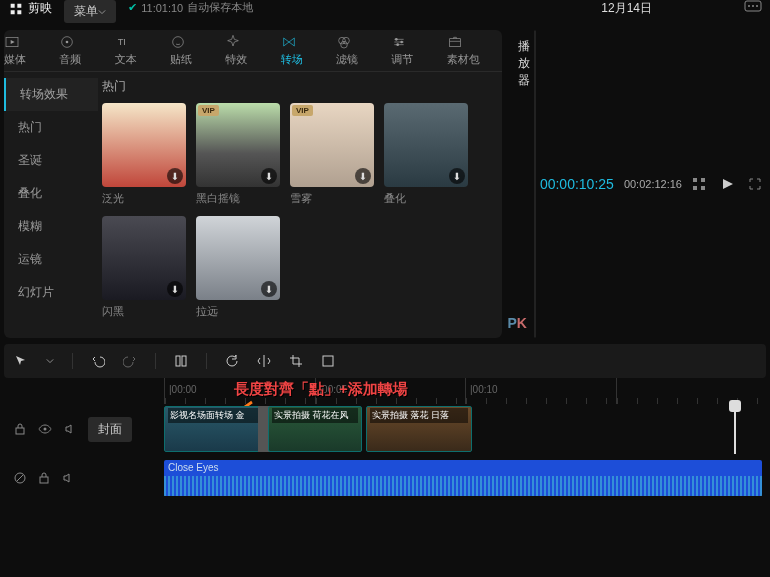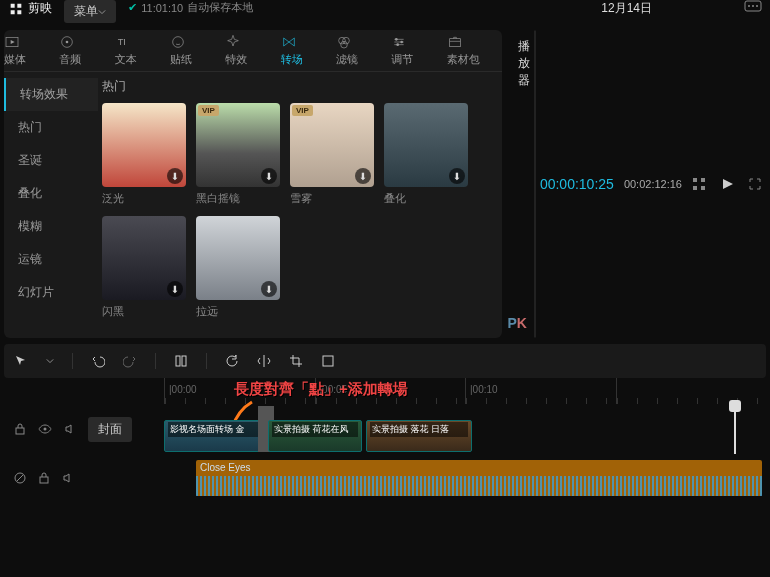--- a/index.html
+++ b/index.html
@@ -54,30 +54,30 @@
 .annotation { position: absolute; top: 2px; left: 234px; color: #ef4444; font-weight: bold; font-size: 15px; text-shadow: 1px 1px 0 #000; }
 .arrow { position: absolute; top: 22px; left: 228px; }
 
 .playhead { position: absolute; left: 570px; top: 2px; bottom: 0; width: 2px; background: #ddd; z-index: 5; }
 .playhead::before { content: ""; position: absolute; top: -6px; left: -5px; width: 12px; height: 12px; border-radius: 3px; background: #ddd; }
 
 .track-row { display: flex; align-items: center; height: 50px; margin-bottom: 4px; }
 .track-head { width: 160px; display: flex; align-items: center; gap: 12px; color: #888; padding-left: 10px; }
 .track-head .chip { background: #2a2a2a; border-radius: 3px; padding: 4px 10px; color: #ccc; }
 .track-body { flex: 1; position: relative; height: 100%; }
-.clip { position: absolute; top: 16px; bottom: 2px; border-radius: 2px; overflow: hidden; }
+.clip { position: absolute; top: 2px; bottom: 2px; border-radius: 2px; overflow: hidden; }
 .clip-label { position: absolute; top: 1px; left: 3px; right: 3px; font-size: 9px; color: #fff; background: rgba(0,0,0,.5); padding: 1px 2px; white-space: nowrap; overflow: hidden; }
 .clip.video { border: 1px solid #0d6e6e; background: #0d6e6e; }
 .clip.v1 { left: 0; width: 100px; background: linear-gradient(#2a5a6a,#1a3a4a); }
 .clip.v2 { left: 104px; width: 94px; background: linear-gradient(#2a5a3a,#1a3a2a); }
 .clip.v3 { left: 202px; width: 106px; background: linear-gradient(#6a4a2a,#3a2a1a); }
 .trans { position: absolute; left: 94px; top: 2px; bottom: 2px; width: 16px; background: #555; }
 
 .audio-row { height: 40px; }
-.audio-clip { position: absolute; top: 2px; bottom: 2px; left: 0; right: 4px; background: #a16207; border-radius: 2px; margin-left: 32px; }
+.audio-clip { position: absolute; top: 2px; bottom: 2px; left: 0; right: 4px; background: #1d4ed8; border-radius: 2px; }
 .audio-label { position: absolute; top: 2px; left: 4px; font-size: 10px; color: #cde; }
 .wave { position: absolute; bottom: 0; left: 0; right: 0; height: 20px; background: repeating-linear-gradient(to right, #3aa0d8 0 2px, transparent 2px 4px); opacity: .8; }
 
 svg { display: block; }
 </style>
 </head>
 <body>
 
 <div class="topbar">
   <div class="logo">

